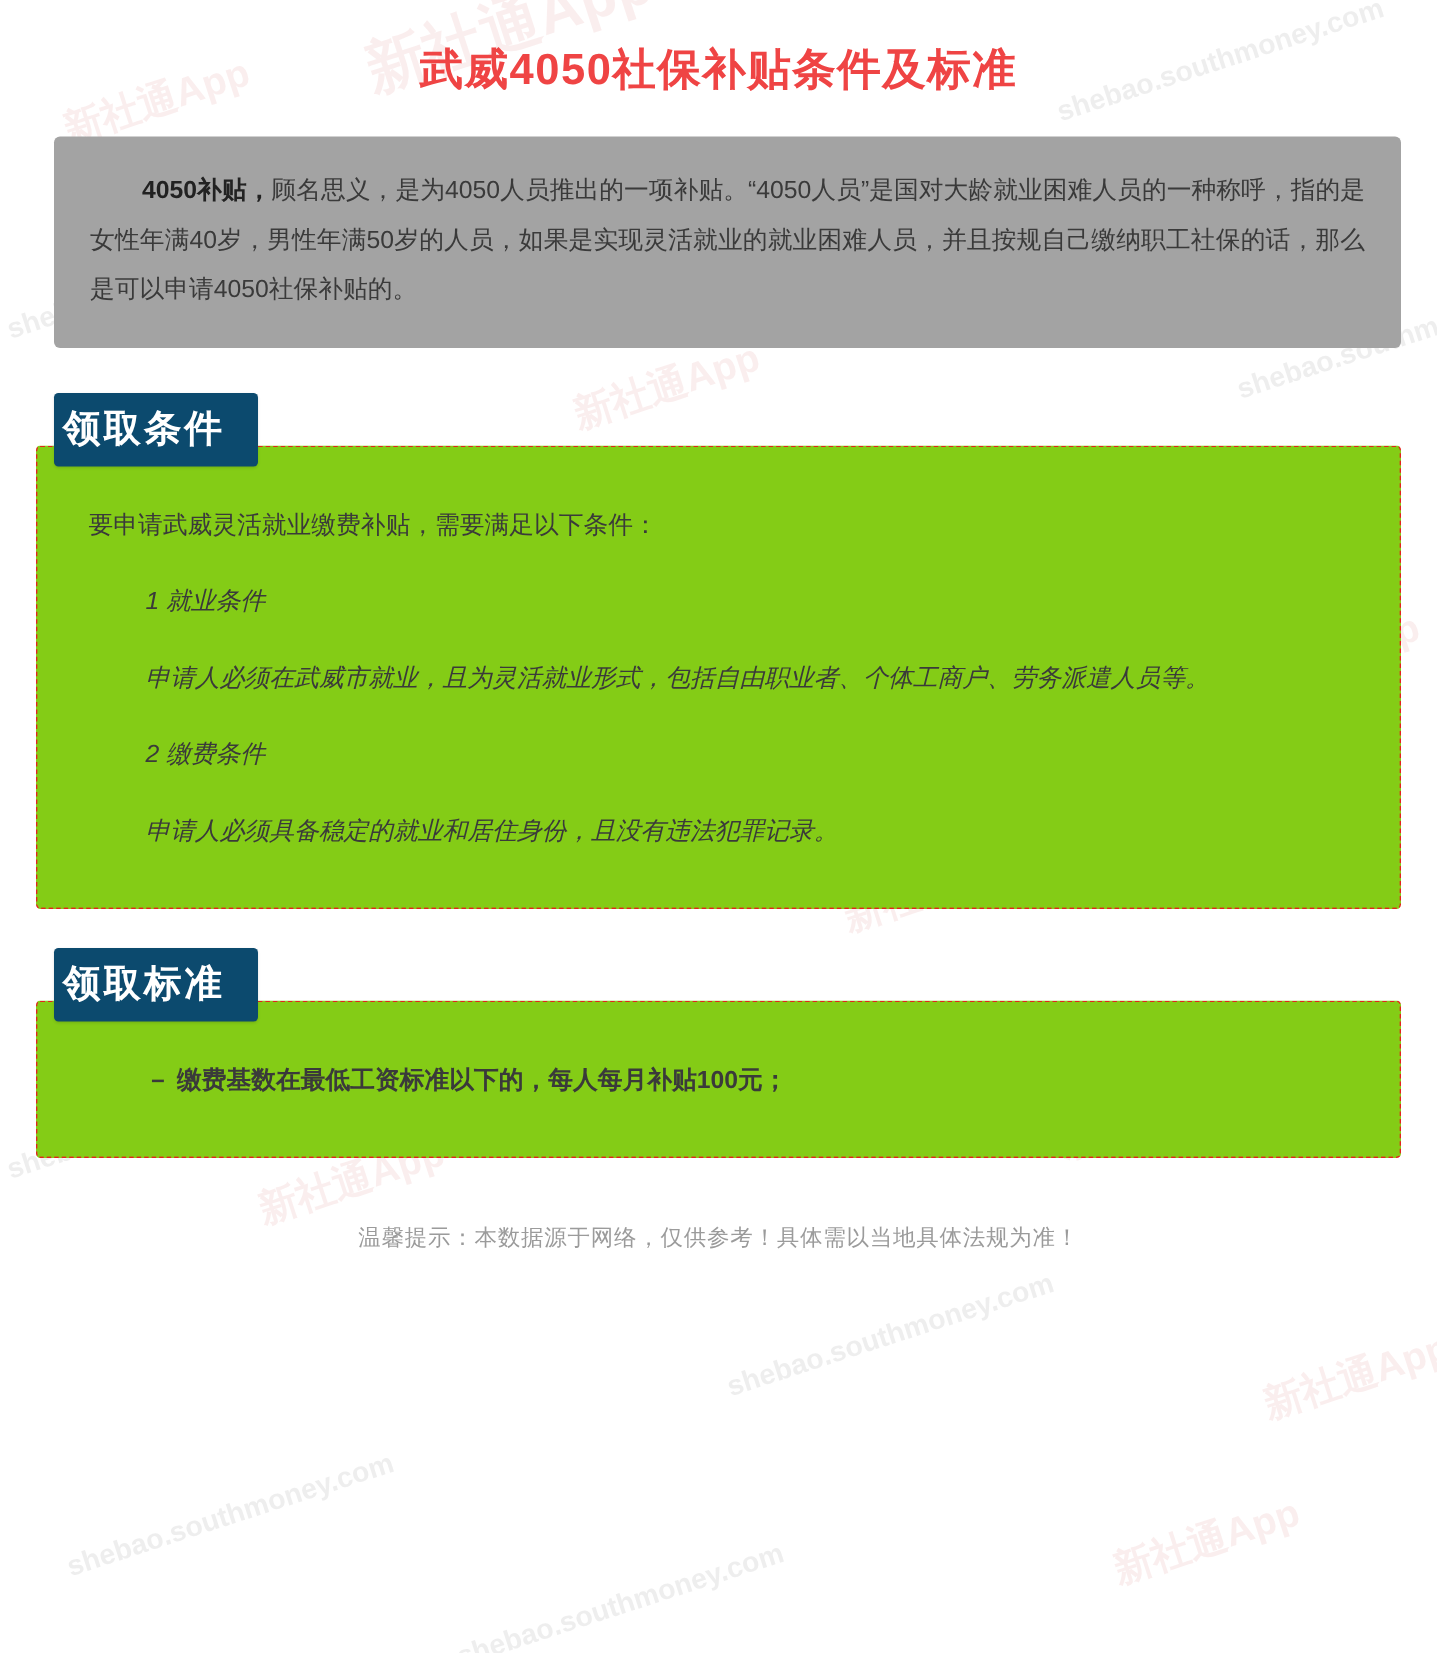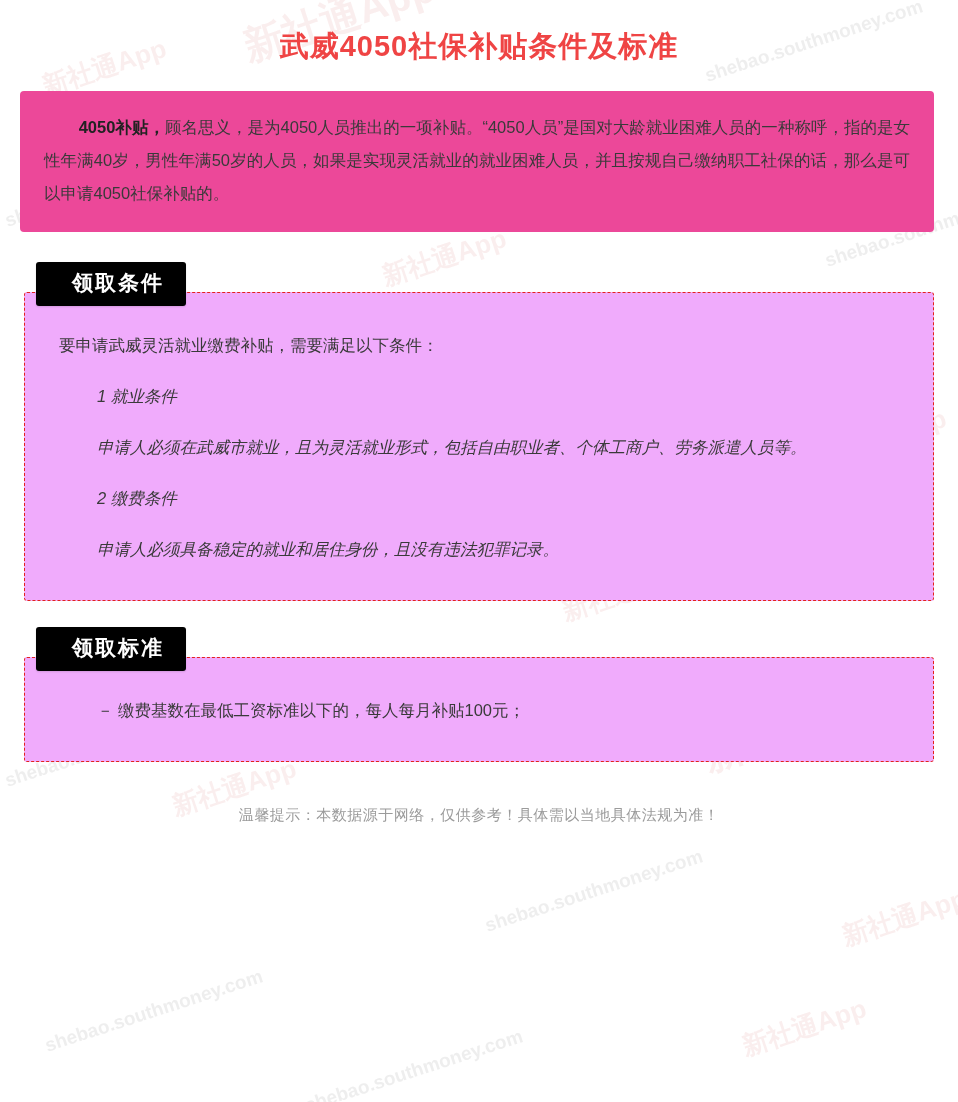--- a/index.html
+++ b/index.html
@@ -49,66 +49,66 @@
     text-align: center;
     font-size: 29px;
     font-weight: bold;
     color: #ef4444;
     letter-spacing: 1px;
     padding: 27px 0 24px 0;
     margin: 0;
   }
 
   .intro {
-    background: #ec4899;
+    background: #a3a3a3;
     border-radius: 4px;
     padding: 20px 24px 22px 24px;
-    margin: 0 4px 30px 0;
+    margin: 0 4px 30px 16px;
     font-size: 16.5px;
     line-height: 2.0;
     color: #3a3a3a;
     text-align: justify;
   }
   .intro .indent { display: inline-block; width: 2.1em; }
   .intro b { font-weight: bold; color: #222; }
 
   .section { margin: 0 4px 26px 4px; }
 
   .section-head {
     display: inline-block;
-    background: #000000;
+    background: #0c4a6e;
     color: #ffffff;
-    font-size: 21px;
+    font-size: 25px;
     font-weight: bold;
     letter-spacing: 2px;
-    padding: 7px 22px 9px 36px;
+    padding: 7px 22px 9px 6px;
     border-radius: 3px;
     position: relative;
     z-index: 3;
     margin-left: 12px;
     box-shadow: 0 1px 2px rgba(0,0,0,0.12);
   }
 
   .section-body {
     border: 1.6px dashed #e3241c;
-    background: #f0abfc;
+    background: #84cc16;
     margin-top: -14px;
     padding: 36px 34px 34px 34px;
     border-radius: 3px;
     font-size: 16.5px;
     line-height: 2.0;
     color: #3a3a3a;
   }
   .section-body p {
     margin: 0 0 18px 0;
     text-align: justify;
   }
   .section-body p:last-child { margin-bottom: 0; }
   .section-body p.sub { padding-left: 2.3em; text-indent: 0; font-style: italic; }
-  .section-body p.bullet { padding-left: 2.3em; text-indent: 0; }
+  .section-body p.bullet { padding-left: 2.3em; text-indent: 0; font-weight: bold; }
 
   .footer-note {
     text-align: center;
     color: #9b9b9b;
     font-size: 15px;
     padding: 18px 0 26px 0;
     letter-spacing: 0.5px;
   }
 </style>
 </head>

